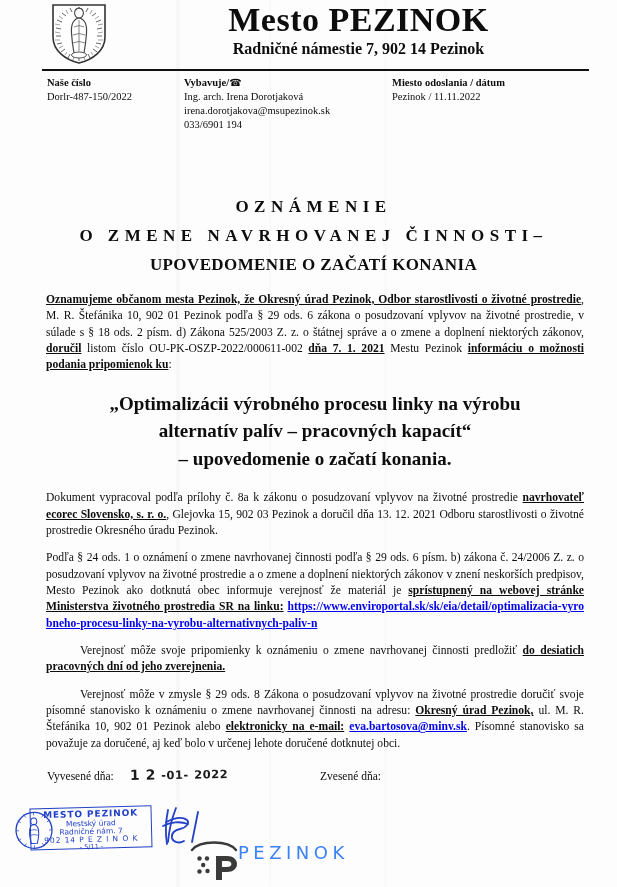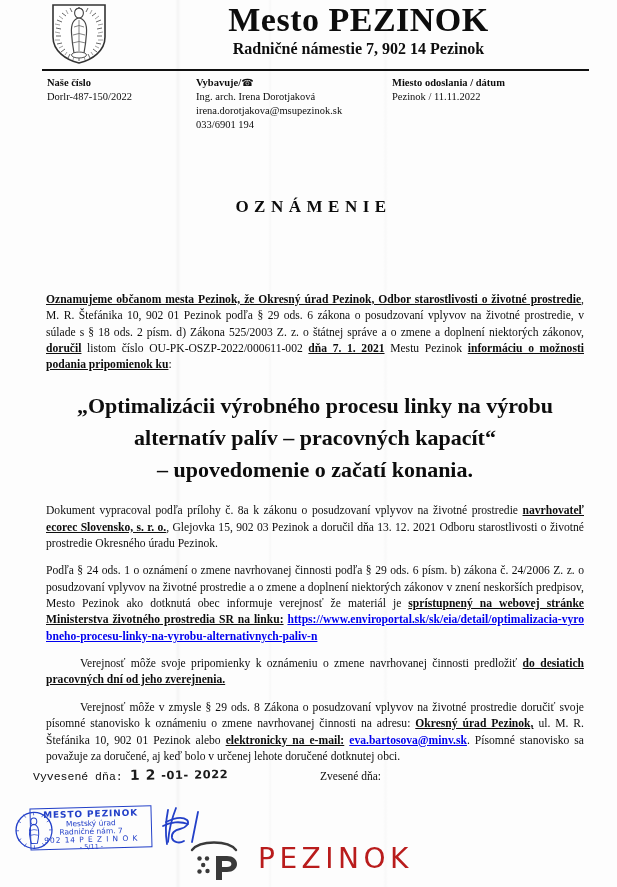--- a/index.html
+++ b/index.html
@@ -81,21 +81,21 @@
   .meta {
     position: absolute;
     left: 0; right: 0;
     top: 76px;
     height: 60px;
     font-size: 10.5px;
     line-height: 1.32;
   }
   .meta-col { position: absolute; top: 0; }
   .meta-col.c1 { left: 47px; }
-  .meta-col.c2 { left: 196px; }
+  .meta-col.c2 { left: 184px; }
   .meta-col.c3 { left: 392px; }
   .meta-label {
     font-weight: bold;
     font-size: 10.5px;
     white-space: nowrap;
   }
   .meta-line { white-space: nowrap; }
   .phone-glyph {
     font-family: "DejaVu Sans", sans-serif;
     font-size: 10px;
@@ -123,21 +123,21 @@
     font-size: 11.6px;
     line-height: 1.41;
     text-align: justify;
   }
   .body-text p { margin: 0 0 11px 0; }
   .body-text b, .body-text strong { font-weight: bold; text-decoration: underline; }
   .indent { text-indent: 34px; }
   .subject {
     text-align: center;
     font-weight: bold;
-    font-size: 22px;
+    font-size: 19px;
     line-height: 1.45;
     margin: 16px 0 18px 0;
   }
   .link {
     font-weight: bold;
     text-decoration: underline;
     word-break: break-all;
   }
   .mail-link {
     font-weight: bold;
@@ -145,21 +145,21 @@
   }
 
   
   .dates {
     position: absolute;
     left: 0; right: 0;
     top: 770px;
     height: 24px;
     font-size: 11.5px;
   }
-  .date-posted-label { position: absolute; left: 33px; top: 0; font-family: Liberation Mono, monospace; }
+  .date-posted-label { position: absolute; left: 47px; top: 0; }
   .date-stamp {
     position: absolute;
     left: 130px;
     top: -4px;
     font-family: "DejaVu Sans", sans-serif;
     font-weight: bold;
     font-size: 14px;
     letter-spacing: 0.5px;
     color: #1b1b1b;
     transform: rotate(-1.2deg);
@@ -221,26 +221,26 @@
   }
   .brand-mark {
     position: absolute;
     left: 0;
     top: 0;
     width: 56px;
     height: 42px;
   }
   .brand-word {
     position: absolute;
-    left: 72px;
+    left: 52px;
     top: 3px;
     font-family: "DejaVu Sans", sans-serif;
-    font-size: 28px;
+    font-size: 18px;
     letter-spacing: 4.5px;
-    color: #b91c1c;
+    color: #3b82f6;
     font-weight: 400;
   }
 </style>
 </head>
 <body>
 
 <div class="page">
 
   <div class="scan-band b1"></div>
   <div class="scan-band b2"></div>
@@ -324,20 +324,22 @@
     </div>
 
     <div class="meta-col c3">
       <div class="meta-label">Miesto odoslania / dátum</div>
       <div class="meta-line">Pezinok / 11.11.2022</div>
     </div>
   </div>
 
   <div class="doc-title">
     <div class="spaced">OZNÁMENIE</div>
+    <div class="spaced">O ZMENE NAVRHOVANEJ ČINNOSTI–</div>
+    <div class="l3">UPOVEDOMENIE O ZAČATÍ KONANIA</div>
   </div>
 
   <div class="body-text">
 
     <p><b>Oznamujeme občanom mesta Pezinok, že Okresný úrad Pezinok, Odbor starostlivosti o životné prostredie</b><span>, M. R. Štefánika 10, 902 01 Pezinok podľa § 29 ods. 6 zákona o posudzovaní vplyvov na životné prostredie, v súlade s § 18 ods. 2 písm. d) Zákona 525/2003 Z. z. o štátnej správe a o zmene a doplnení niektorých zákonov, </span><b>doručil</b><span> listom číslo OU-PK-OSZP-2022/000611-002 </span><b>dňa 7. 1. 2021</b><span> Mestu Pezinok </span><b>informáciu o možnosti podania pripomienok ku</b><span>:</span></p>
 
     <div class="subject">
       <div>„Optimalizácii výrobného procesu linky na výrobu</div>
       <div>alternatív palív – pracovných kapacít“</div>
       <div>– upovedomenie o začatí konania.</div>

